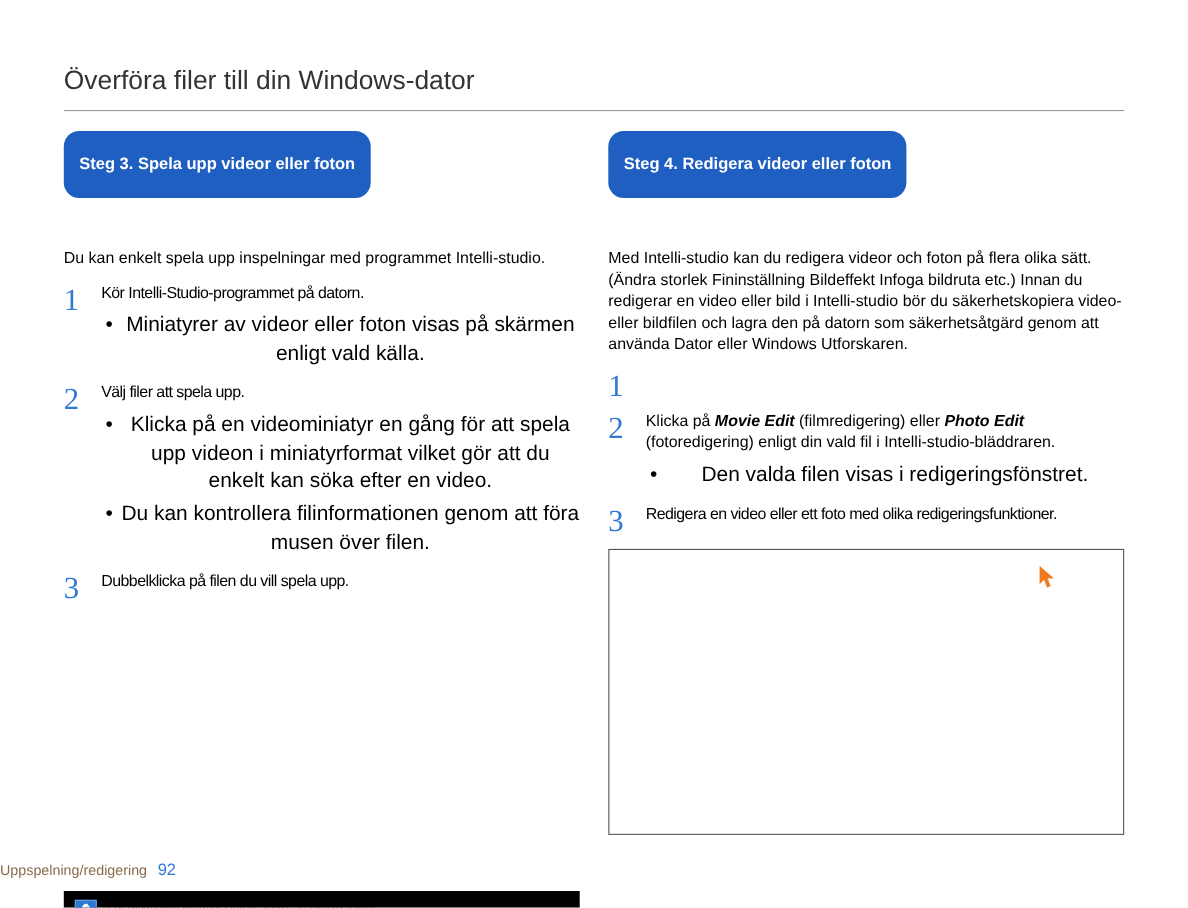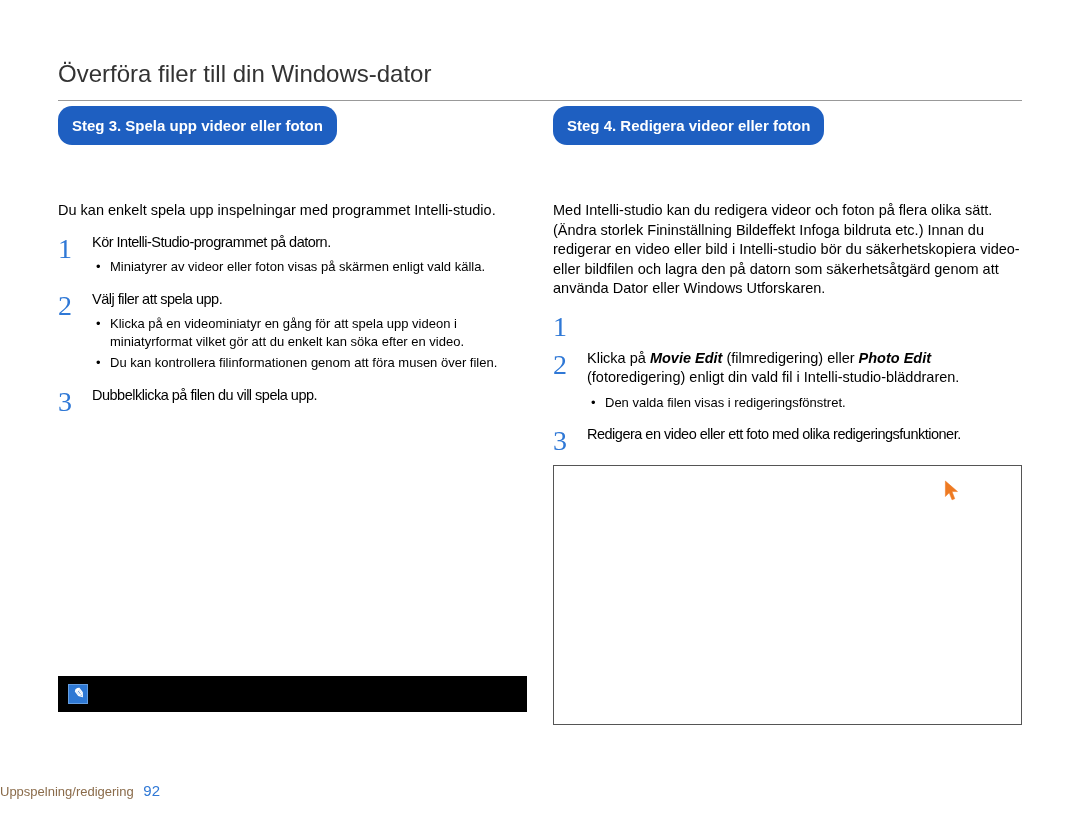--- a/index.html
+++ b/index.html
@@ -17,42 +17,42 @@
       position: relative;
       color: #000;
     }
 
     .page-title {
       font-size: 24px;
       font-weight: normal;
       color: #333;
       padding-bottom: 12px;
       border-bottom: 1px solid #999;
-      margin-bottom: 5px;
+      margin-bottom: 18px;
     }
 
     .columns {
       display: flex;
       gap: 26px;
     }
 
     .col {
       flex: 1;
       min-width: 0;
     }
 
     .step-pill {
       display: inline-block;
       background: #1e5fc1;
       color: #fff;
       font-size: 15px;
       font-weight: bold;
-      padding: 11px 14px;
+      padding: 22px 14px;
       border-radius: 14px;
-      margin-bottom: 20px;
+      margin-bottom: 10px;
     }
 
     .intro {
       font-size: 14.5px;
       line-height: 1.35;
       margin-bottom: 12px;
       margin-top: 36px;
     }
 
     .numbered {
@@ -93,23 +93,24 @@
 
     ul.bullets {
       list-style: none;
       padding-left: 18px;
       margin-top: 6px;
       margin-bottom: 6px;
     }
 
     ul.bullets li {
       position: relative;
-      font-size: 13px;
+      font-size: 19px;
       line-height: 1.35;
       margin-bottom: 4px;
+      text-align: center;
     }
 
     ul.bullets li::before {
       content: "•";
       position: absolute;
       left: -14px;
       top: 0;
     }
 
     .note-box {

